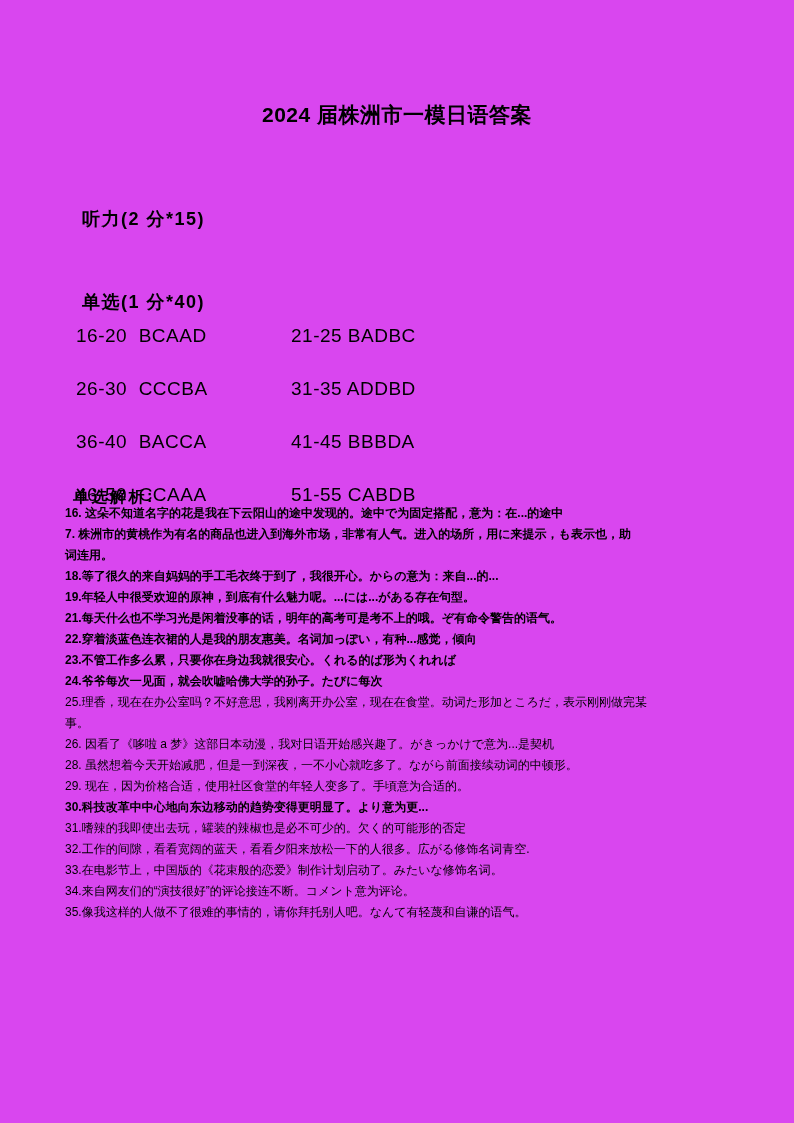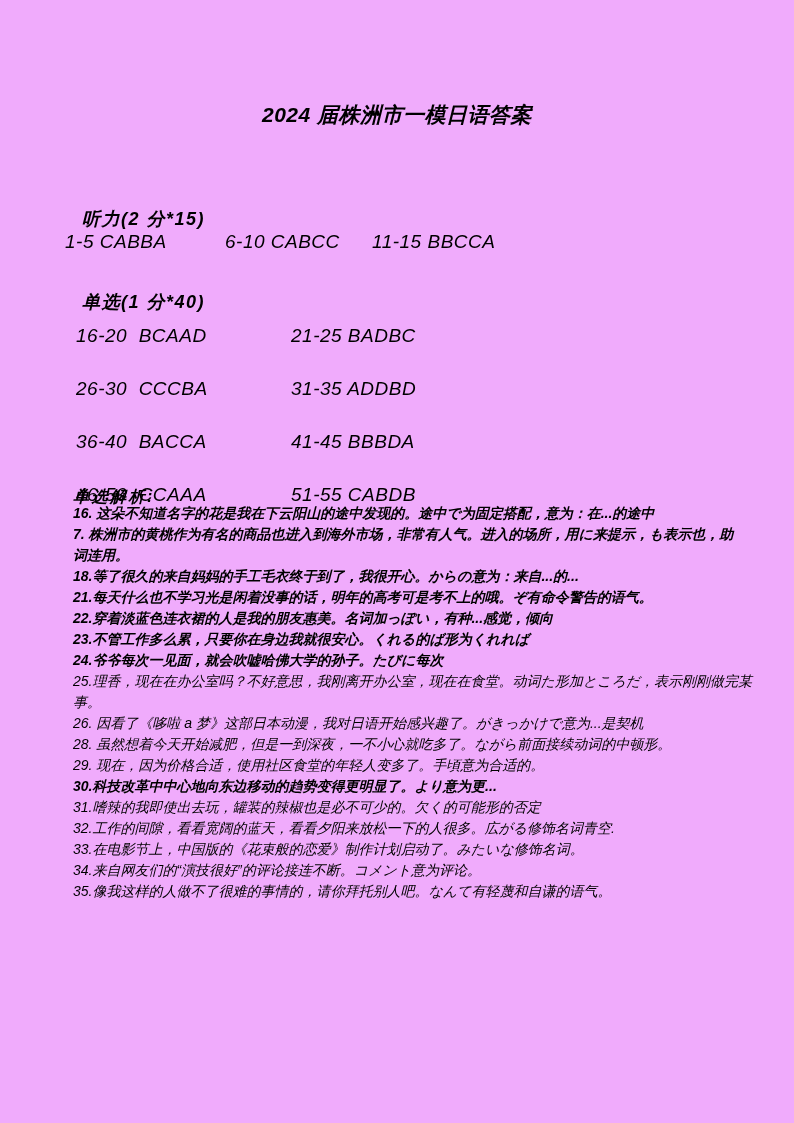--- a/index.html
+++ b/index.html
@@ -11,22 +11,21 @@
     width: 794px;
     height: 1123px;
     position: relative;
     overflow: hidden;
     font-family: "Liberation Sans", "DejaVu Sans", sans-serif;
     color: #000000;
   }
   .page {
     position: absolute;
     inset: 0;
-    background: #f0abfc;
-    font-style: italic;
+    background: #d946ef;
   }
   .title {
     position: absolute;
     top: 100px;
     left: 0;
     width: 794px;
     text-align: center;
     font-size: 21px;
     font-weight: 700;
     letter-spacing: 0.5px;
@@ -64,57 +63,57 @@
     left: 65px;
     top: 478px;
     margin: 8px;
     font-size: 16px;
     font-weight: 700;
     letter-spacing: 2.5px;
     line-height: 22px;
   }
   #analysis-list {
     position: absolute;
-    left: 73px;
+    left: 65px;
     top: 503px;
     width: 684px;
-    font-size: 14px;
+    font-size: 12px;
     line-height: 21px;
   }
   .analysis-line {
     margin: 0;
     white-space: pre-wrap;
     font-weight: 400;
   }
   .analysis-line.heavy {
     font-weight: 600;
   }
 </style>
 </head>
 <body>
 
 <div class="page">
 
   <h1 class="title">2024 届株洲市一模日语答案</h1>
 
   <h2 class="sec-heading" id="listening-heading">听力(2 分*15)</h2>
 
-  <div class="answers" id="listening-row"><span class="lcol1">1-5 CABBA</span><span class="lcol2">6-10 CABCC</span><span>11-15 BBCCA</span></div>
 
   <h2 class="sec-heading" id="choice-heading">单选(1 分*40)</h2>
 
   <div class="answers" id="choice-rows"><div class="answers-row"><span class="col1">16-20  BCAAD</span><span>21-25 BADBC</span></div><div class="answers-row"><span class="col1">26-30  CCCBA</span><span>31-35 ADDBD</span></div><div class="answers-row"><span class="col1">36-40  BACCA</span><span>41-45 BBBDA</span></div><div class="answers-row"><span class="col1">46-50  CCAAA</span><span>51-55 CABDB</span></div></div>
 
   <h3 id="analysis-heading">单选解析:</h3>
 
   <div id="analysis-list">
       <p class="analysis-line heavy">16. 这朵不知道名字的花是我在下云阳山的途中发现的。途中で为固定搭配，意为：在...的途中</p>
       <p class="analysis-line heavy">7. 株洲市的黄桃作为有名的商品也进入到海外市场，非常有人气。进入的场所，用に来提示，も表示也，助
 词连用。</p>
       <p class="analysis-line heavy">18.等了很久的来自妈妈的手工毛衣终于到了，我很开心。からの意为：来自...的...</p>
+      <p class="analysis-line heavy">19.年轻人中很受欢迎的原神，到底有什么魅力呢。...には...がある存在句型。</p>
       <p class="analysis-line heavy">21.每天什么也不学习光是闲着没事的话，明年的高考可是考不上的哦。ぞ有命令警告的语气。</p>
       <p class="analysis-line heavy">22.穿着淡蓝色连衣裙的人是我的朋友惠美。名词加っぽい，有种...感觉，倾向</p>
       <p class="analysis-line heavy">23.不管工作多么累，只要你在身边我就很安心。くれる的ば形为くれれば</p>
       <p class="analysis-line heavy">24.爷爷每次一见面，就会吹嘘哈佛大学的孙子。たびに每次</p>
       <p class="analysis-line">25.理香，现在在办公室吗？不好意思，我刚离开办公室，现在在食堂。动词た形加ところだ，表示刚刚做完某
 事。</p>
       <p class="analysis-line">26. 因看了《哆啦 a 梦》这部日本动漫，我对日语开始感兴趣了。がきっかけで意为...是契机</p>
       <p class="analysis-line">28. 虽然想着今天开始减肥，但是一到深夜，一不小心就吃多了。ながら前面接续动词的中顿形。</p>
       <p class="analysis-line">29. 现在，因为价格合适，使用社区食堂的年轻人变多了。手頃意为合适的。</p>
       <p class="analysis-line heavy">30.科技改革中中心地向东边移动的趋势变得更明显了。より意为更...</p>

